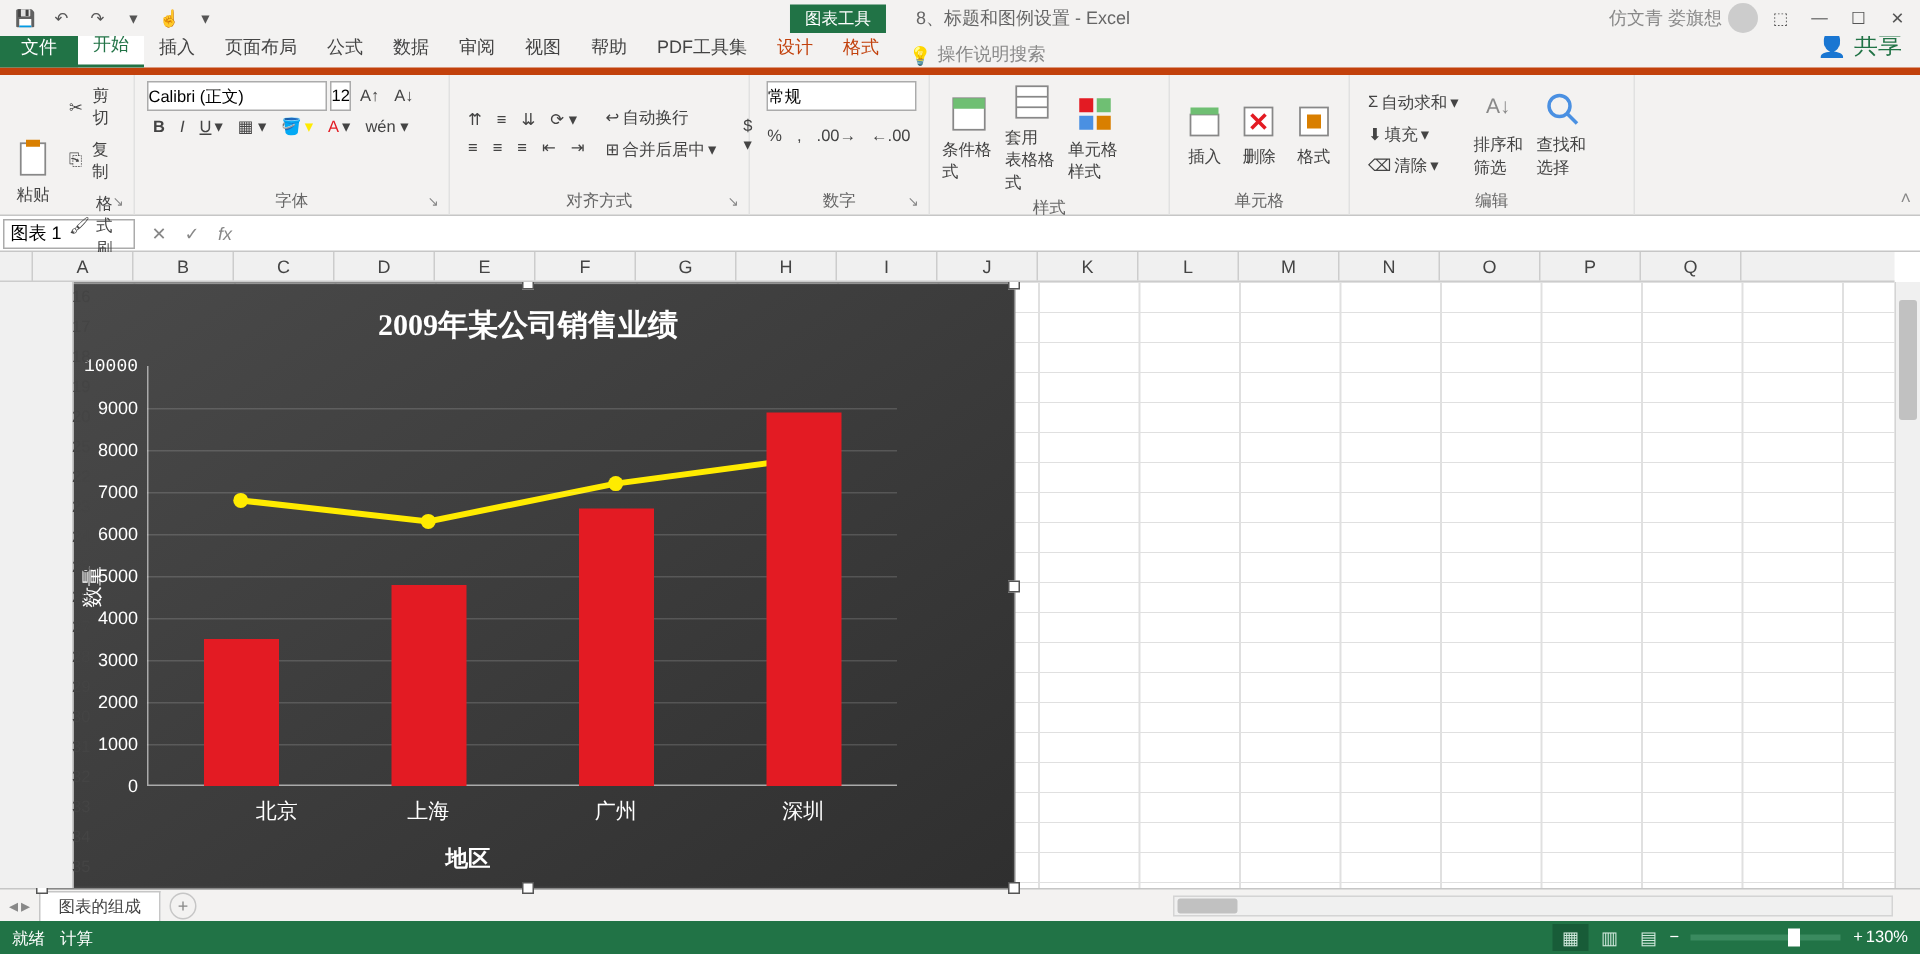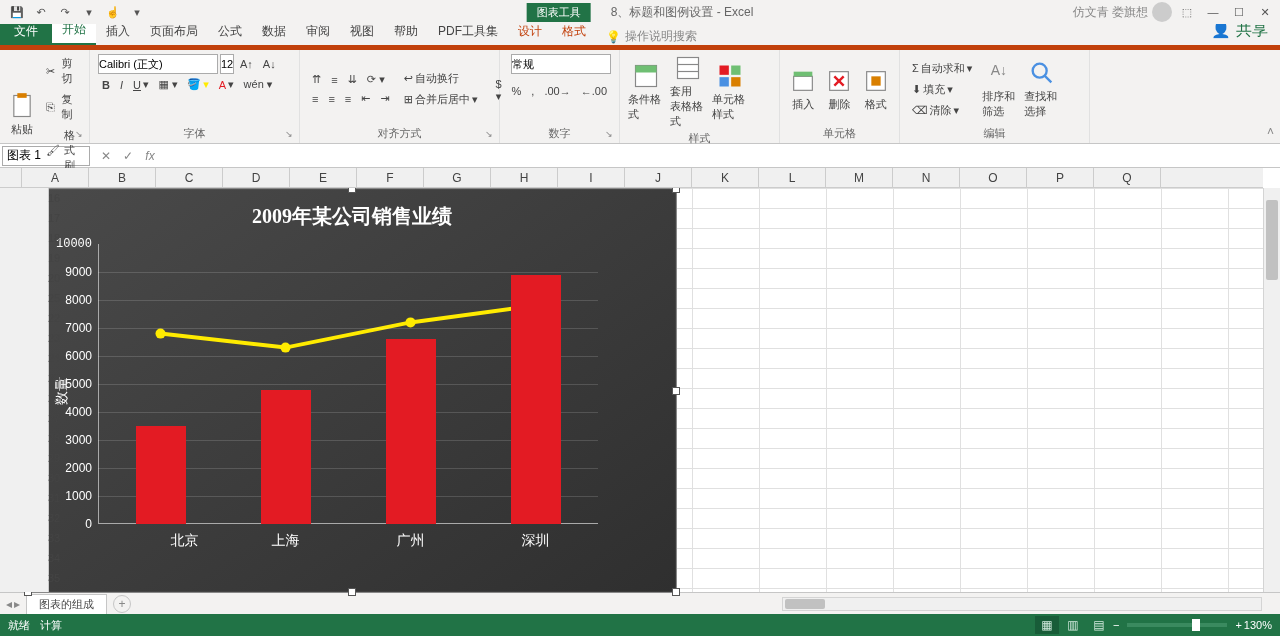--- a/index.html
+++ b/index.html
@@ -420,20 +420,21 @@
           <div class="xcat" style="left: 62.5px; margin-left: 24px;">北京</div>
           <div class="bar" style="left: 162.5px; height: 134.4px;"></div>
           <div class="xcat" style="left: 187.5px;">上海</div>
           <div class="bar" style="left: 287.5px; height: 184.8px;"></div>
           <div class="xcat" style="left: 312.5px;">广州</div>
           <div class="bar" style="left: 412.5px; height: 249.2px;"></div>
           <div class="xcat" style="left: 437.5px; text-align: center;">深圳</div>
         </div>
 
 
+      <div class="x-axis-label">地区</div>
     </div>
   </div>
   <div class="vscroll">
       <div class="vthumb"></div>
     </div>
 </div>
 
 <div class="sheet-bar">
   <div class="sheet-nav">
     <span>◂</span>

